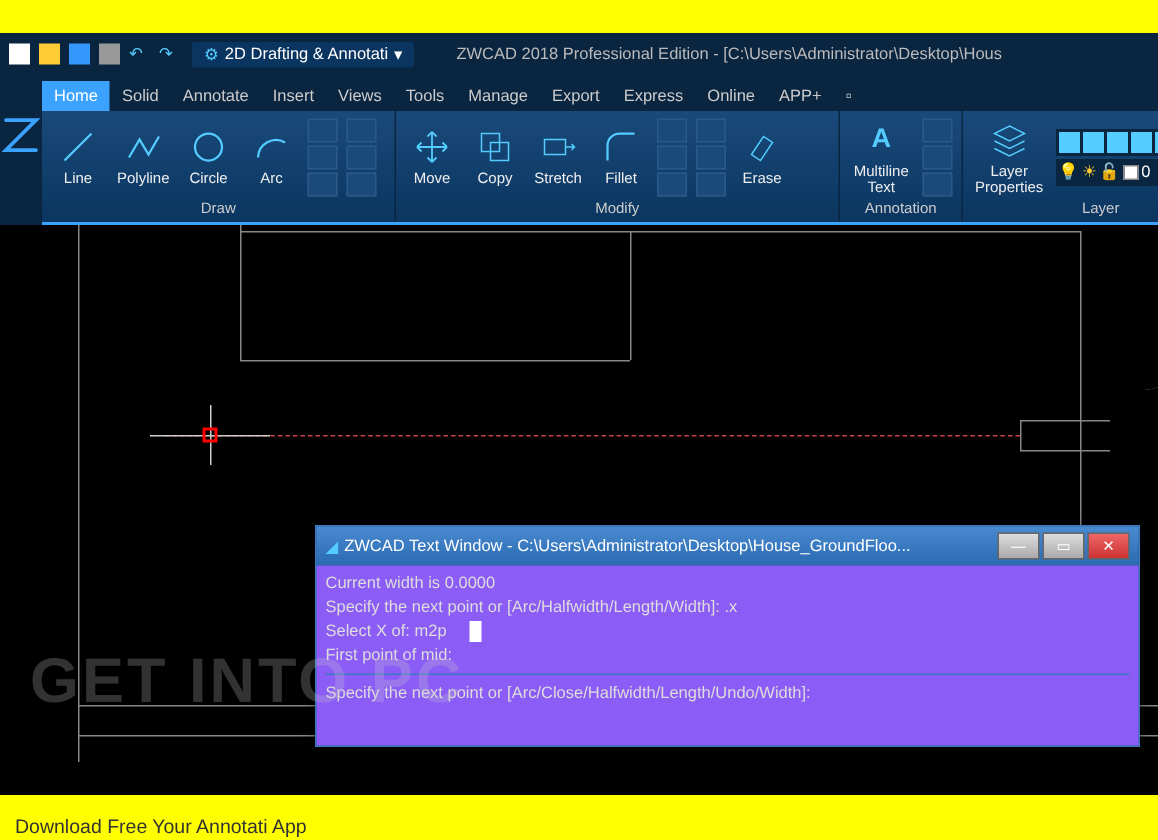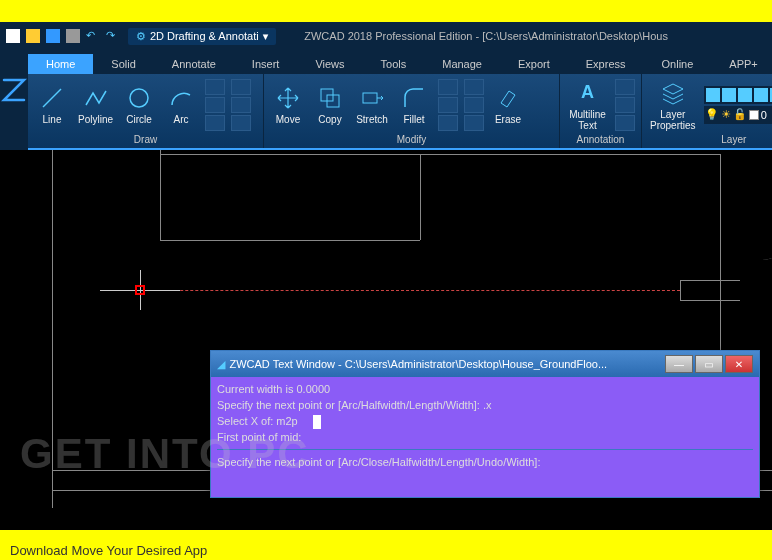--- a/index.html
+++ b/index.html
@@ -7,21 +7,21 @@
 .app-window{position:absolute;top:22px;left:0;right:0;height:508px;background:#000;overflow:hidden}
 .titlebar{height:28px;background:#0a2540;display:flex;align-items:center;padding:0 6px;color:#fff}
 .qat{display:flex;gap:6px;align-items:center}
 .qat span{width:14px;height:14px;display:inline-block}
 .workspace-select{margin-left:8px;background:#0a3560;color:#fff;padding:2px 8px;border-radius:2px;display:flex;align-items:center;gap:4px}
 .app-title{margin-left:28px;color:#bbb;flex:1;overflow:hidden;white-space:nowrap}
 .logo-area{width:44px;height:80px;background:#0a2540;display:flex;align-items:center;justify-content:center;color:#3ba3ff;font-size:24px;font-style:italic;font-weight:bold}
 .ribbon-wrap{display:flex;background:#0a2540}
 .ribbon-right{flex:1}
 .tabs{display:flex;height:24px;background:#0a2540;align-items:flex-end}
-.tab{padding:4px 18px;color:#ccc;cursor:pointer}
+.tab{padding:4px 8px;color:#ccc;cursor:pointer}
 .tab.active{background:#3ba3ff;color:#fff}
 .ribbon{height:76px;background:linear-gradient(#1a4a7a,#0a3560);display:flex;border-bottom:2px solid #3ba3ff}
 .panel{border-right:1px solid #0a2540;display:flex;flex-direction:column;padding:2px 4px}
 .panel-body{flex:1;display:flex;align-items:center;gap:2px}
 .panel-title{text-align:center;color:#ccc;font-size:10px;padding:1px 0}
 .rbtn{display:flex;flex-direction:column;align-items:center;color:#fff;padding:2px 4px;cursor:pointer;gap:2px;min-width:40px}
 .rbtn-icon{width:28px;height:28px;display:flex;align-items:center;justify-content:center}
 .rbtn-label{font-size:10px;color:#eee}
 .small-col{display:flex;flex-direction:column;gap:2px;padding:2px}
 .small-btn{width:20px;height:16px;background:#1a4a7a;border:1px solid #2a5a8a;cursor:pointer}
@@ -288,13 +288,13 @@
     <div class="tw-line">Current width is 0.0000</div>
     <div class="tw-line">Specify the next point or [Arc/Halfwidth/Length/Width]: .x</div>
     <div class="tw-line"><span>Select X of: m2p</span>     <span class="cursor"></span></div>
     <div class="tw-line">First point of mid:</div>
     <div class="tw-sep"></div>
     <div class="tw-line">Specify the next point or [Arc/Close/Halfwidth/Length/Undo/Width]:</div>
   </div>
 </div>
 
 <div class="watermark">GET INTO PC</div>
-<div class="footer">Download Move Your Desired App</div>
+<div class="footer">Download Free Your Annotati App</div>
 
 </body></html>

